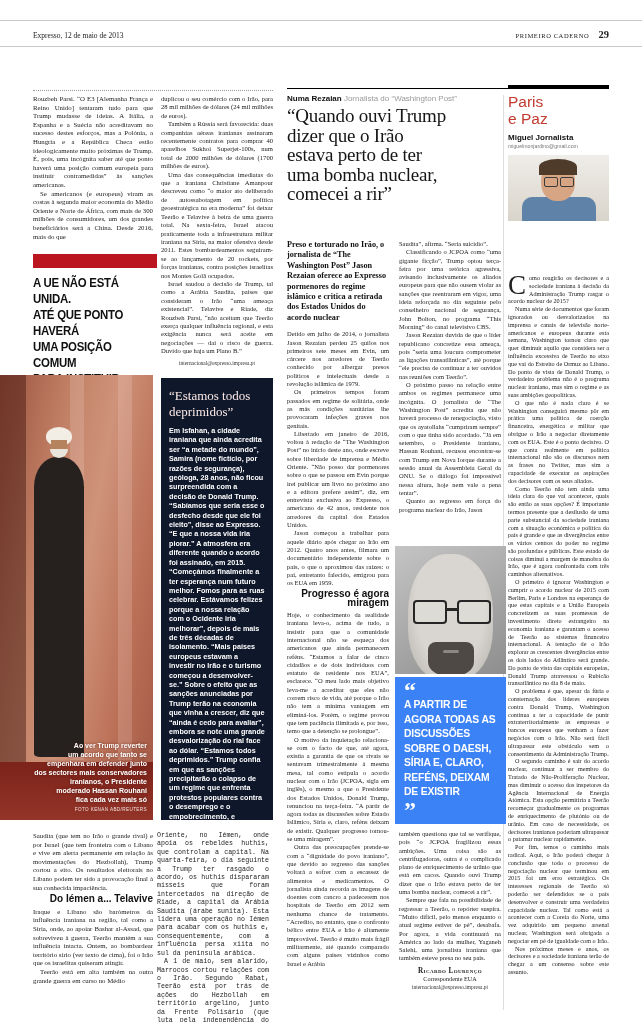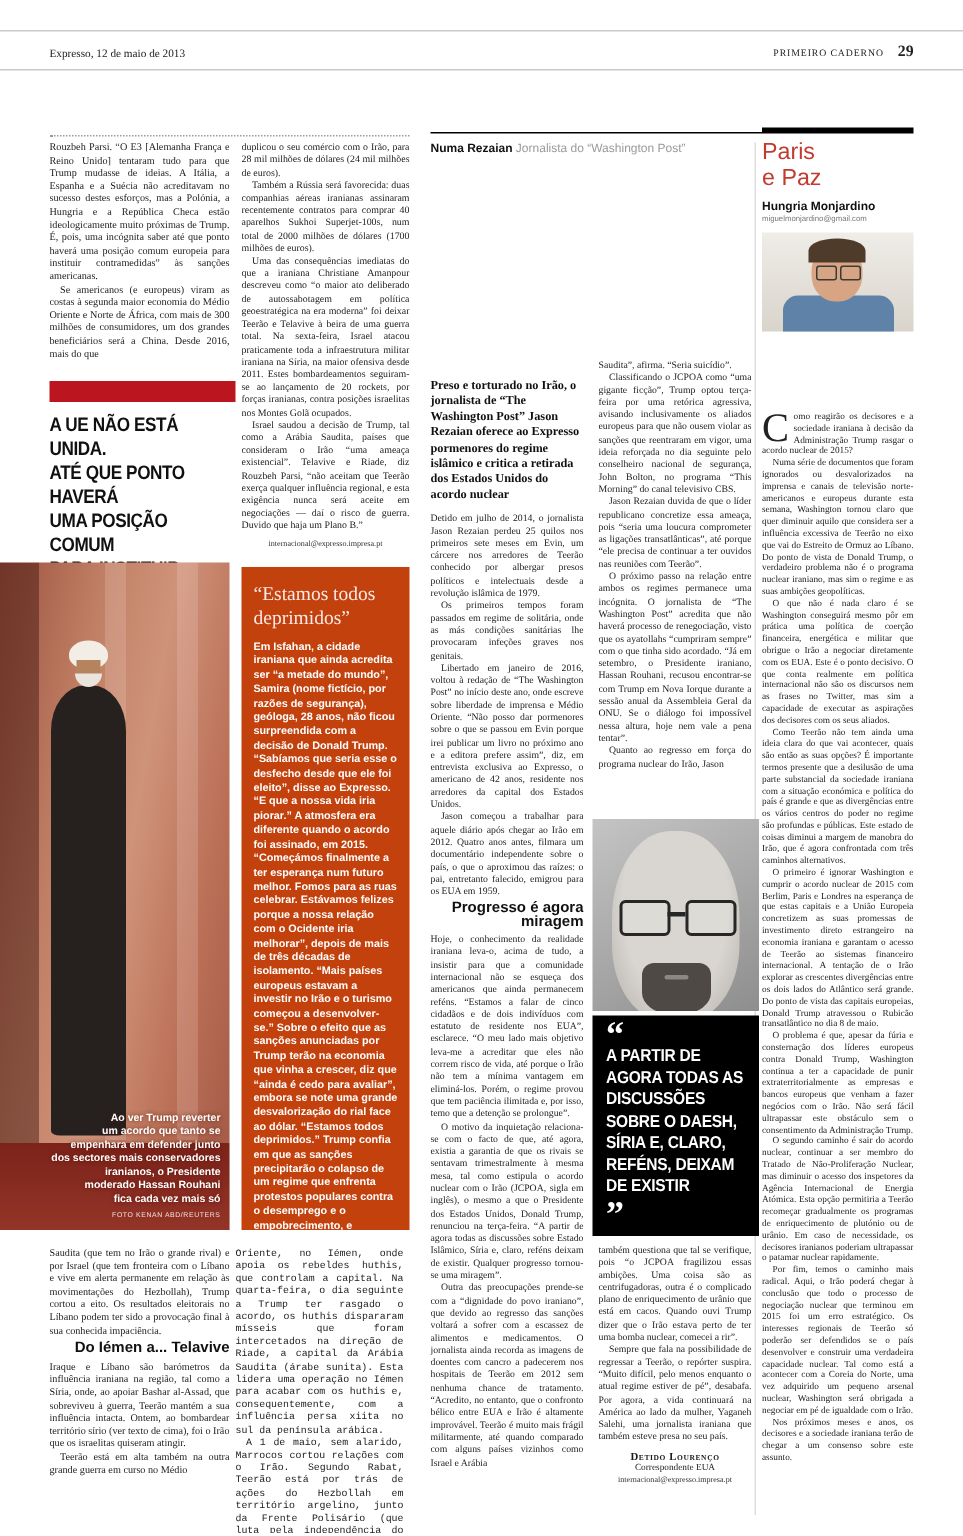--- a/index.html
+++ b/index.html
@@ -47,44 +47,44 @@
   .rh-face{position:absolute;left:21px;top:13px;width:16px;height:13px;background:#b5845f;}
   .rh-beard{position:absolute;left:20px;top:22px;width:18px;height:9px;background:#e9e5dc;border-radius:0 0 9px 9px;}
   .rh-robe{position:absolute;left:4px;top:30px;width:50px;height:300px;background:#26211f;
            border-radius:45% 45% 6px 6px / 10% 10% 3px 3px;}
   .rh-caption{position:absolute;right:6px;bottom:16px;width:128px;text-align:right;color:#fff;
       font-family:"Liberation Sans","DejaVu Sans",sans-serif;font-weight:bold;font-size:7px;line-height:9px;
       text-shadow:0 0 3px rgba(80,20,10,.8);}
   .rh-credit{position:absolute;right:6px;bottom:8px;width:128px;text-align:right;color:rgba(255,255,255,.85);
       font-family:"Liberation Sans","DejaVu Sans",sans-serif;font-size:4.6px;letter-spacing:.4px;}
   
-  .red-box{position:absolute;left:161px;top:378px;width:112px;height:442px;background:#c2410c;
+  .red-box{position:absolute;left:161px;top:378px;width:112px;height:442px;background:#0f172a;
            box-sizing:border-box;padding:10px 8px;overflow:hidden;}
   .red-box h3{margin:0 0 7px 0;font-family:"Liberation Serif",serif;font-weight:normal;
               font-size:13px;line-height:15.5px;color:#fbe9e7;}
   .red-body{font-family:"Liberation Sans","DejaVu Sans",sans-serif;font-weight:bold;color:#fff;
             font-size:7.2px;line-height:9.4px;text-align:left;}
   
   .kicker{position:absolute;left:287px;top:94px;width:220px;font-family:"Liberation Sans","DejaVu Sans",sans-serif;font-size:8px;}
   .kicker .kname{font-weight:bold;color:#111;}
   .kicker .krole{color:#9a9a9a;}
   .headline{position:absolute;left:287px;top:106px;width:220px;font-size:19px;line-height:19.5px;
             letter-spacing:-.2px;color:#151515;}
-  .intro{font-weight:bold;font-size:8.2px;line-height:10.4px;text-align:left;margin-bottom:7px;color:#111;margin-top:12px;}
+  .intro{font-weight:bold;font-size:8.2px;line-height:10.4px;text-align:left;margin-bottom:7px;color:#111;}
   
   .photo-rezaian{position:absolute;left:395px;top:546px;width:111px;height:128px;overflow:hidden;
      background:linear-gradient(150deg,#c4c4c4,#8e8e8e);}
   .rz-head{position:absolute;left:13px;top:8px;width:85px;height:126px;border-radius:46% 46% 40% 40%;
      background:radial-gradient(ellipse at 50% 38%,#d9d6d1 0 58%,#b3afa9 100%);}
   .rz-glass{position:absolute;top:54px;width:30px;height:20px;border:2.5px solid #262626;border-radius:4px;background:rgba(255,255,255,.12);}
   .rz-bridge{position:absolute;left:50px;top:62px;width:12px;height:2.5px;background:#262626;}
   .rz-beard{position:absolute;left:33px;top:96px;width:46px;height:34px;background:#4e4944;border-radius:8px 8px 42% 42%;}
   .rz-mouth{position:absolute;left:48px;top:104px;width:16px;height:3px;background:#8d8781;border-radius:2px;}
   
-  .pq-box{position:absolute;left:395px;top:677px;width:111px;height:147px;background:#000000;
+  .pq-box{position:absolute;left:395px;top:677px;width:111px;height:147px;background:#3b82f6;
           box-sizing:border-box;padding:4px 9px;overflow:hidden;}
   .pq-mark{font-family:"Liberation Serif",serif;font-weight:bold;color:#fff;font-size:24px;line-height:18px;height:16px;}
   .pq-mark.close{margin-top:2px;}
   .pq-mark.open::before{content:"\201C";}
   .pq-mark.close::before{content:"\201D";}
   .pq-text{font-family:"Liberation Sans","DejaVu Sans",sans-serif;font-weight:bold;color:#fff;
            font-size:11.5px;line-height:14.5px;letter-spacing:-.2px;
            transform:scaleX(.9);transform-origin:0 0;width:112%;}
   
   .op-title{position:absolute;left:508px;top:94px;font-family:"Liberation Sans","DejaVu Sans",sans-serif;
@@ -189,20 +189,25 @@
         <p class="para first">Oriente, no Iémen, onde apoia os rebeldes huthis, que controlam a capital. Na quarta-feira, o dia seguinte a Trump ter rasgado o acordo, os huthis dispararam mísseis que foram intercetados na direção de Riade, a capital da Arábia Saudita (árabe sunita). Esta lidera uma operação no Iémen para acabar com os huthis e, consequentemente, com a influência persa xiita no sul da península arábica.</p>
         <p class="para">A 1 de maio, sem alarido, Marrocos cortou relações com o Irão. Segundo Rabat, Teerão está por trás de ações do Hezbollah em território argelino, junto da Frente Polisário (que luta pela independência do Sara Ocidental). Do Golfo ao Magrebe, os tentáculos do Irão são sinónimos de crise.</p>
       </div>
     <div class="sig">Margarida Mota</div>
     <div class="sig-email">mmota@expresso.impresa.pt</div>
   </div>
 
   <div class="kicker">
     <span class="kname">Numa Rezaian</span><span class="krole"> Jornalista do “Washington Post”</span>
   </div>
+  <h1 class="headline preline" style="margin:0;font-weight:normal;">“Quando ouvi Trump
+dizer que o Irão
+estava perto de ter
+uma bomba nuclear,
+comecei a rir”</h1>
 
   <div class="col ctext" style="left:287px;top:240px;width:102px;height:772px;">
     <div class="intro">Preso e torturado no Irão, o jornalista de “The Washington Post” Jason Rezaian oferece ao Expresso pormenores do regime islâmico e critica a retirada dos Estados Unidos do acordo nuclear</div>
     <div>
         <p class="para first">Detido em julho de 2014, o jornalista Jason Rezaian perdeu 25 quilos nos primeiros sete meses em Evin, um cárcere nos arredores de Teerão conhecido por albergar presos políticos e intelectuais desde a revolução islâmica de 1979.</p>
         <p class="para">Os primeiros tempos foram passados em regime de solitária, onde as más condições sanitárias lhe provocaram infeções graves nos genitais.</p>
         <p class="para">Libertado em janeiro de 2016, voltou à redação de “The Washington Post” no início deste ano, onde escreve sobre liberdade de imprensa e Médio Oriente. “Não posso dar pormenores sobre o que se passou em Evin porque irei publicar um livro no próximo ano e a editora prefere assim”, diz, em entrevista exclusiva ao Expresso, o americano de 42 anos, residente nos arredores da capital dos Estados Unidos.</p>
         <p class="para">Jason começou a trabalhar para aquele diário após chegar ao Irão em 2012. Quatro anos antes, filmara um documentário independente sobre o país, o que o aproximou das raízes: o pai, entretanto falecido, emigrou para os EUA em 1959.</p>
       </div>
     <h4 class="subhead">Progresso é agora miragem</h4>
@@ -240,28 +245,28 @@
 REFÉNS, DEIXAM
 DE EXISTIR</div>
     <div class="pq-mark close"></div>
   </aside>
 
   <div class="col ctext" style="left:399px;top:830px;width:102px;height:190px;">
     <div>
         <p class="para first">também questiona que tal se verifique, pois “o JCPOA fragilizou essas ambições. Uma coisa são as centrifugadoras, outra é o complicado plano de enriquecimento de urânio que está em cacos. Quando ouvi Trump dizer que o Irão estava perto de ter uma bomba nuclear, comecei a rir”.</p>
         <p class="para">Sempre que fala na possibilidade de regressar a Teerão, o repórter suspira. “Muito difícil, pelo menos enquanto o atual regime estiver de pé”, desabafa. Por agora, a vida continuará na América ao lado da mulher, Yaganeh Salehi, uma jornalista iraniana que também esteve presa no seu país.</p>
       </div>
-    <div class="sig">Detido Lourenço</div>
+    <div class="sig">Ricardo Lourenço</div>
     <div class="sig-role">Correspondente EUA</div>
     <div class="sig-email">internacional@expresso.impresa.pt</div>
   </div>
 
   <div class="op-title preline">Paris
 e Paz</div>
-  <div class="op-author">Hungria Monjardino</div>
+  <div class="op-author">Miguel Jornalista</div>
   <div class="op-email">miguelmonjardino@gmail.com</div>
 
   <figure class="photo-monjardino" style="margin:0;">
     <div class="mj-shirt"></div>
     <div class="mj-head"></div>
     <div class="mj-hair"></div>
     <div class="mj-glass" style="left:36px;"></div>
     <div class="mj-glass" style="left:52px;"></div>
   </figure>
 

